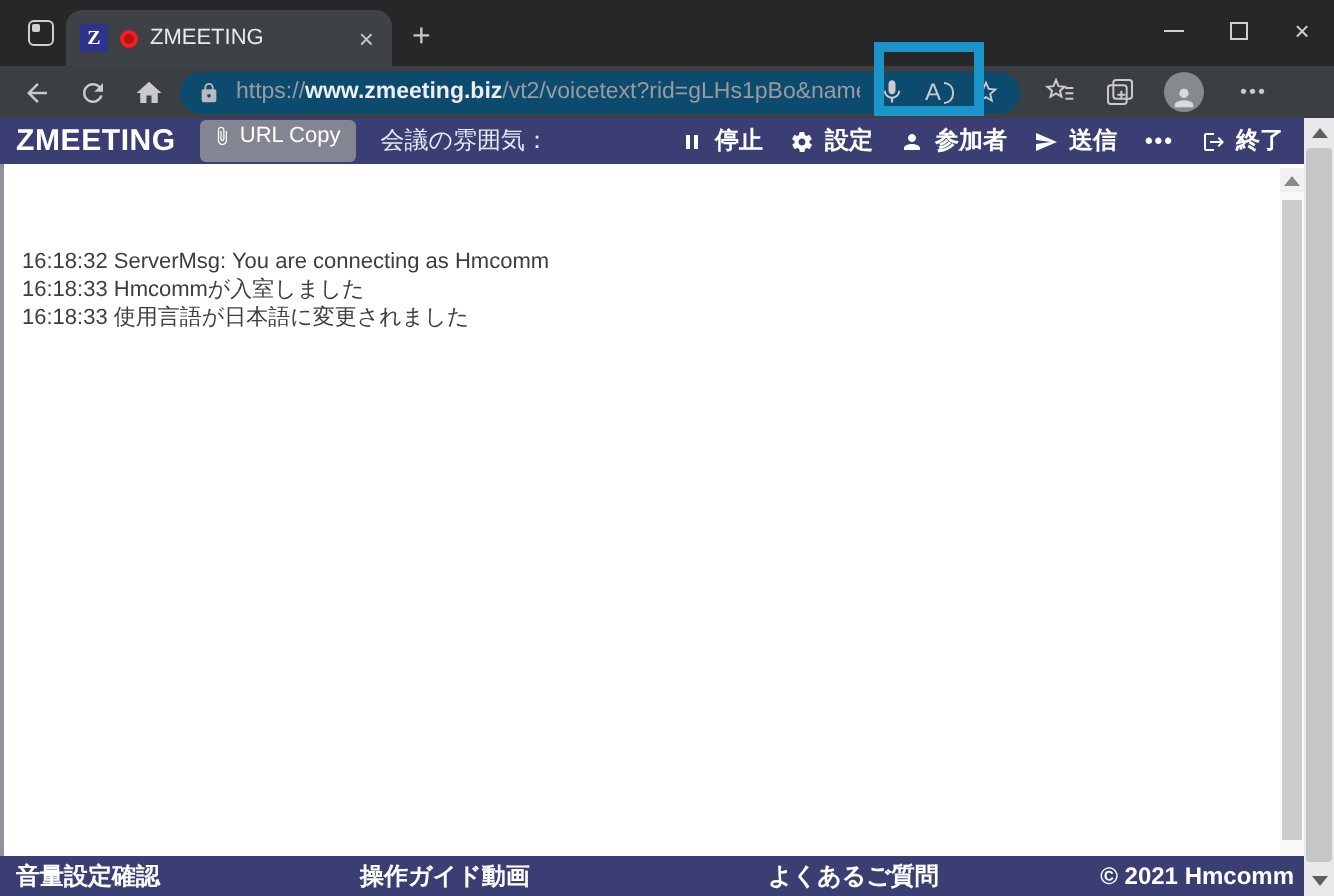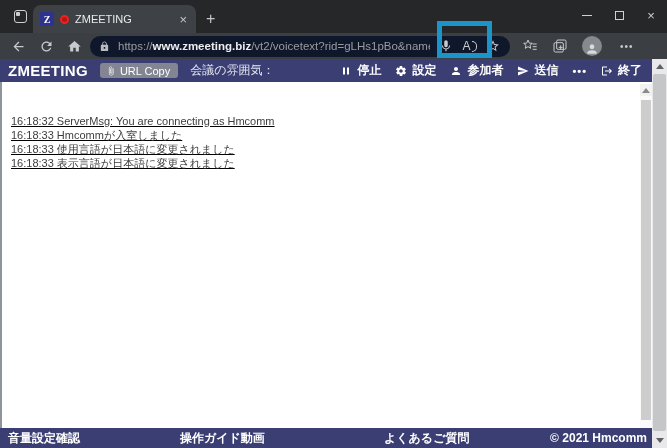--- a/index.html
+++ b/index.html
@@ -20,21 +20,21 @@
   .new-tab { color:#c6c7c9; font-size:16px; margin:0 0 6px 10px; line-height:16px; }
   .win-controls { position:absolute; right:0; top:0; height:33px; display:flex; }
   .wc { width:32px; height:30px; display:flex; align-items:center; justify-content:center; color:#cfd0d2; font-size:13px; }
   .wc-min { width:10px; height:1px; background:#cfd0d2; display:block; }
   .wc-max { width:9px; height:9px; border:1px solid #cfd0d2; display:block; }
 
   
   .navbar { height:26px; background:#3b3e42; display:flex; align-items:center; padding:0 6px; gap:4px; flex:0 0 26px; }
   .nav-btn { width:24px; height:22px; display:flex; align-items:center; justify-content:center; color:#c9cacd; }
   .nav-btn svg { width:15px; height:15px; fill:currentColor; }
-  .url-pill { flex:1; max-width:420px; height:21px; background:#0f172a; border-radius:11px; display:flex; align-items:center; padding:0 9px; gap:8px; overflow:hidden; }
+  .url-pill { flex:1; max-width:420px; height:21px; background:#0c4a6e; border-radius:11px; display:flex; align-items:center; padding:0 9px; gap:8px; overflow:hidden; }
   .lock-ic svg { width:11px; height:11px; fill:#b9babd; display:block; }
   .url-text { flex:1; font-size:11.5px; color:#9a9ba0; white-space:nowrap; overflow:hidden; display:flex; }
   .url-domain { color:#eceded; font-weight:bold;text-align:right; }
   .pill-ic { width:16px; height:16px; display:flex; align-items:center; justify-content:center; color:#c9cacd; flex:0 0 16px; }
   .pill-ic svg { width:14px; height:14px; fill:currentColor; }
   .read-aloud { font-size:12px; color:#c9cacd; display:flex; align-items:center; flex:0 0 auto; }
   .read-aloud::after { content:""; width:4px; height:9px; border:1.4px solid #c9cacd; border-left:none; border-radius:0 7px 7px 0; margin-left:1.5px; }
   .tools { display:flex; align-items:center; margin-left:8px; gap:14px; }
   .tool-ic { color:#c9cacd; display:flex; align-items:center; }
   .tool-ic svg { width:16px; height:16px; fill:none; stroke:currentColor; stroke-width:1.5; }
@@ -43,30 +43,30 @@
   .more-dots { color:#c9cacd; font-size:10px; letter-spacing:1px; margin:0 4px; }
 
   
   .highlight-box { position:absolute; left:437px; top:21px; width:55px; height:37px; border:5px solid #1b95c9; z-index:50; pointer-events:none; }
 
   
   .page-row { flex:1; display:flex; min-height:0; }
   .page { width:652px; display:flex; flex-direction:column; min-height:0; }
   .app-header { height:23px; background:#3a3e73; display:flex; align-items:center; padding:0 10px 0 8px; gap:12px; color:#fff; flex:0 0 23px; }
   .brand { font-size:15px; font-weight:bold; letter-spacing:0.3px; }
-  .url-copy { background:#838692; color:#fff; font-size:11px; border:none; border-radius:3px; padding:2px 8px 1px 6px; display:flex; align-items:center; gap:4px; }
+  .url-copy { background:#838692; color:#fff; font-size:11px; border:none; border-radius:3px; padding:2px 8px 7px 6px; display:flex; align-items:center; gap:4px; }
   .url-copy svg { width:10px; height:10px; fill:#fff; }
   .mood { font-size:12px; color:#e7e8f2; }
   .hdr-actions { margin-left:auto; display:flex; align-items:center; gap:14px; }
   .hdr-item { display:flex; align-items:center; gap:5px; font-size:12px; font-weight:bold; color:#fff; }
   .hdr-item svg { width:12px; height:12px; fill:#fff; }
   .hdr-more { font-size:11px; letter-spacing:1px; font-weight:bold; color:#fff; }
 
   .content { flex:1; background:#fff; position:relative; border-left:2px solid #8f939c; overflow:hidden; }
-  .log { padding:32px 24px 0 9px;text-decoration:underline; }
+  .log { padding:42px 24px 0 9px; }
   .log-line { font-size:11px; color:#3d3d3d; line-height:14px; white-space:nowrap; }
 
   
   .inner-sb { position:absolute; top:2px; right:0; bottom:0; width:12px; background:#fafafa; }
   .inner-sb-up { height:12px; display:flex; align-items:center; justify-content:center; background:#f1f1f1; }
   .tri-up-s { width:0; height:0; border-left:4px solid transparent; border-right:4px solid transparent; border-bottom:5px solid #8a8a8a; }
   .inner-thumb { position:absolute; top:16px; bottom:8px; left:1px; right:1px; background:#cdcdcd; }
 
   .app-footer { height:20px; background:#3a3e73; display:flex; align-items:center; color:#fff; font-size:12px; font-weight:bold; padding:0 8px; flex:0 0 20px; position:relative; }
   .ft-volume { position:absolute; left:8px; }
@@ -218,21 +218,20 @@
             <span>終了</span>
           </span>
         </div>
       </div>
 
       <div class="content">
         <div class="log">
           <div class="log-line">16:18:32 ServerMsg: You are connecting as Hmcomm</div>
           <div class="log-line">16:18:33 Hmcommが入室しました</div>
           <div class="log-line">16:18:33 使用言語が日本語に変更されました</div>
-          <div class="log-line">16:18:33 表示言語が日本語に変更されました</div>
         </div>
         <div class="inner-sb">
           <div class="inner-sb-up">
               <span class="tri-up-s"></span>
             </div>
           <div class="inner-thumb"></div>
         </div>
       </div>
 
       <div class="app-footer">

